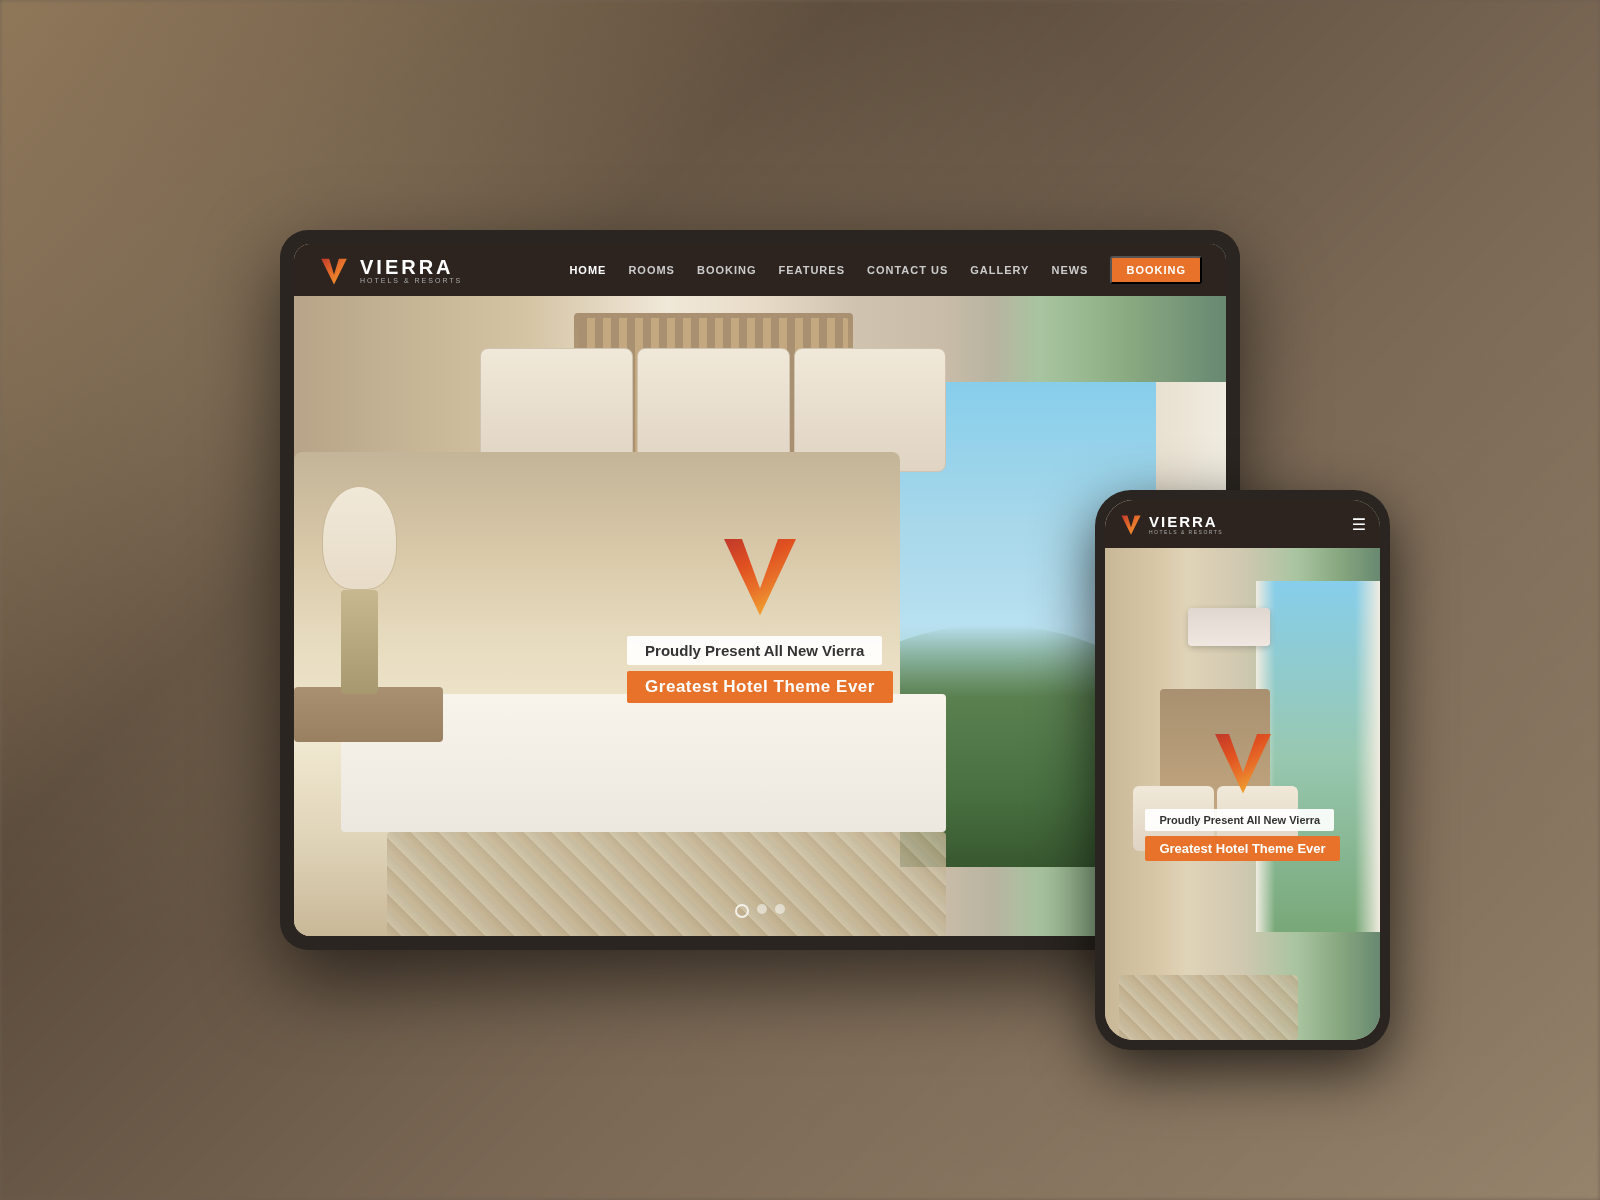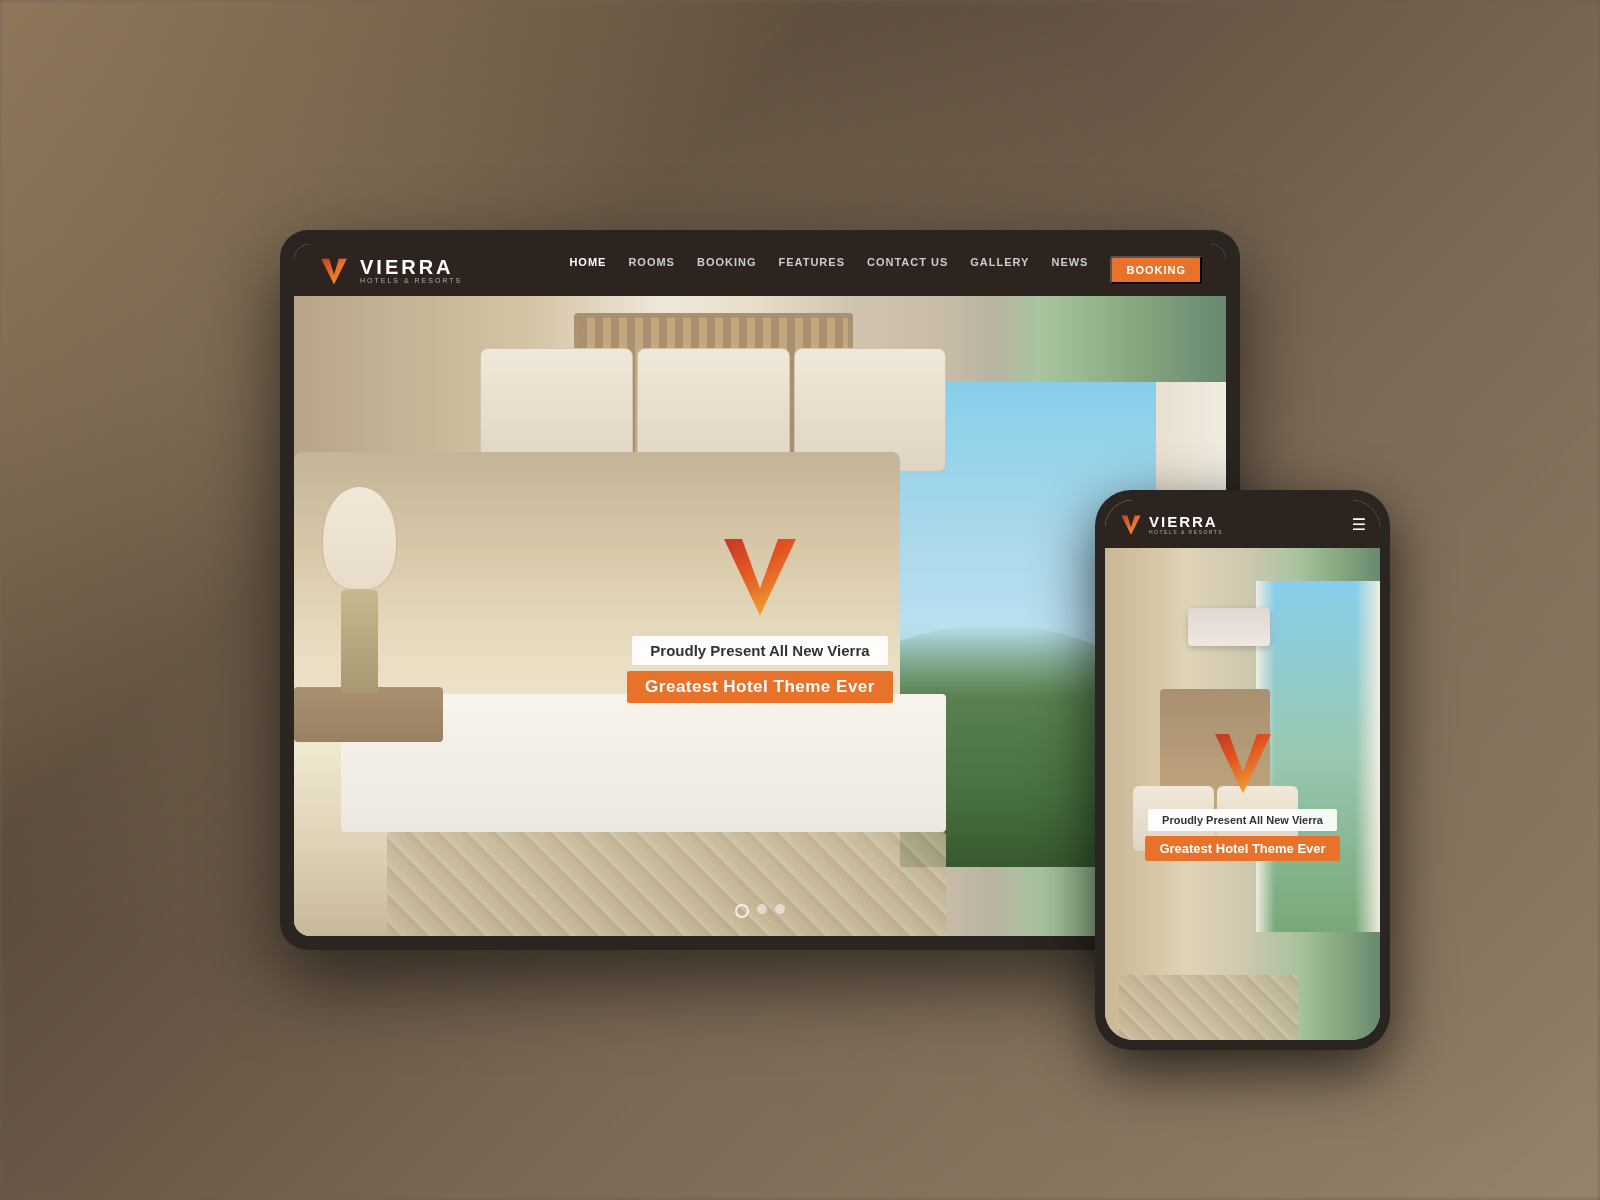--- a/index.html
+++ b/index.html
@@ -303,20 +303,21 @@
     }
 
     .logo-sub {
       color: #aaa;
       font-size: 7px;
       letter-spacing: 2px;
     }
 
     .nav-links {
       display: flex;
+      align-items: center;
       gap: 22px;
       margin-left: auto;
     }
 
     .nav-link {
       color: #ccc;
       font-size: 11px;
       letter-spacing: 1px;
       font-weight: 600;
       text-transform: uppercase;
@@ -352,21 +353,21 @@
     }
 
     
     .hero-v-logo {
       width: 90px;
       height: 90px;
       margin-bottom: 16px;
     }
 
     .hero-text-container {
-      text-align: center;
+      text-align: left;
     }
 
     .hero-subtitle {
       background: rgba(255,255,255,0.92);
       color: #333;
       font-size: 15px;
       font-weight: 600;
       padding: 6px 18px;
       margin-bottom: 6px;
       border-radius: 2px;

